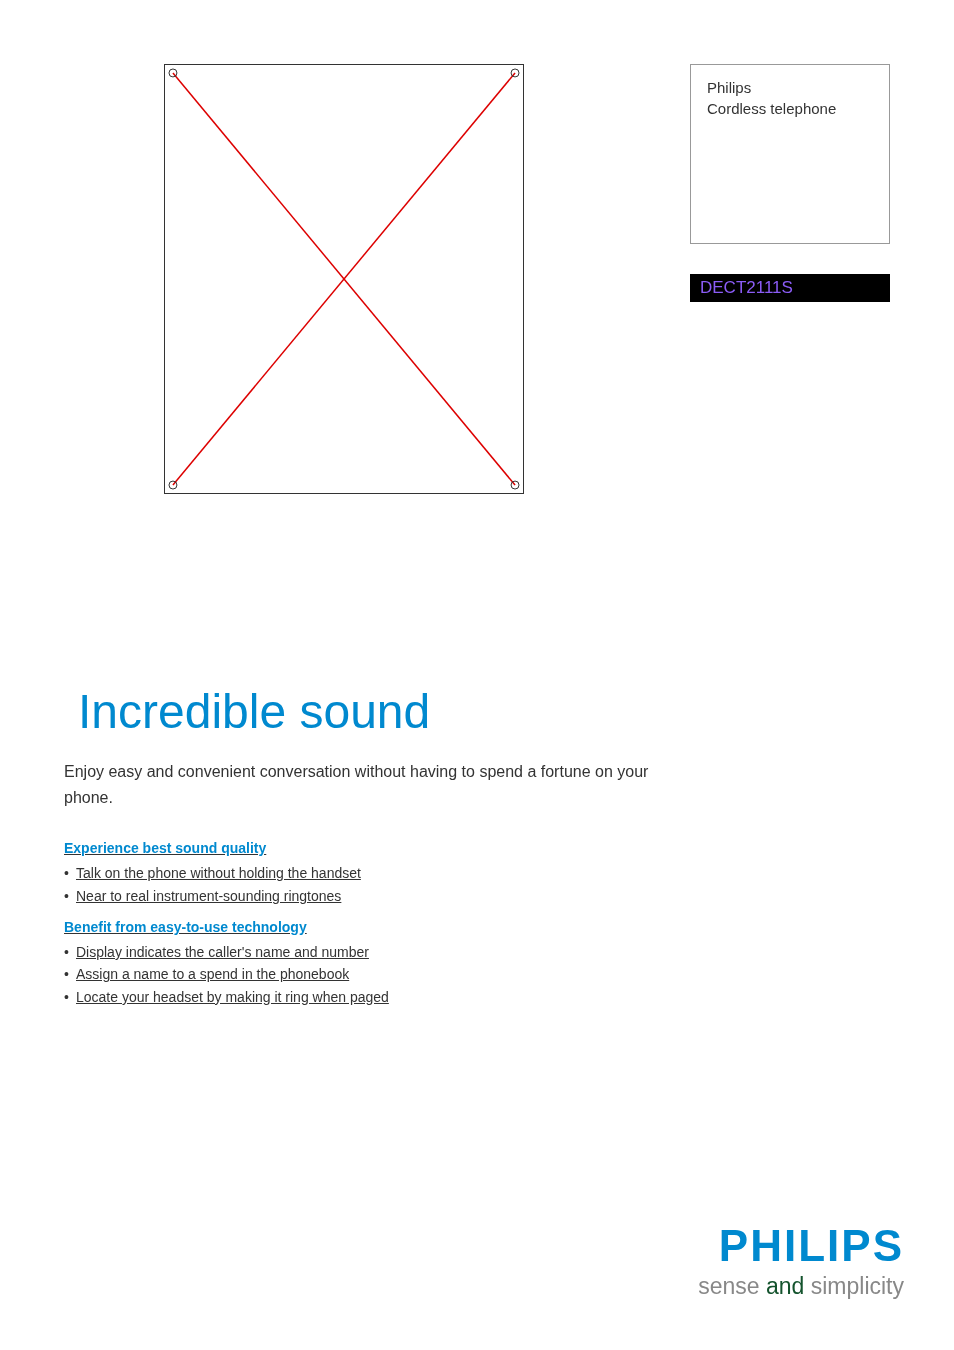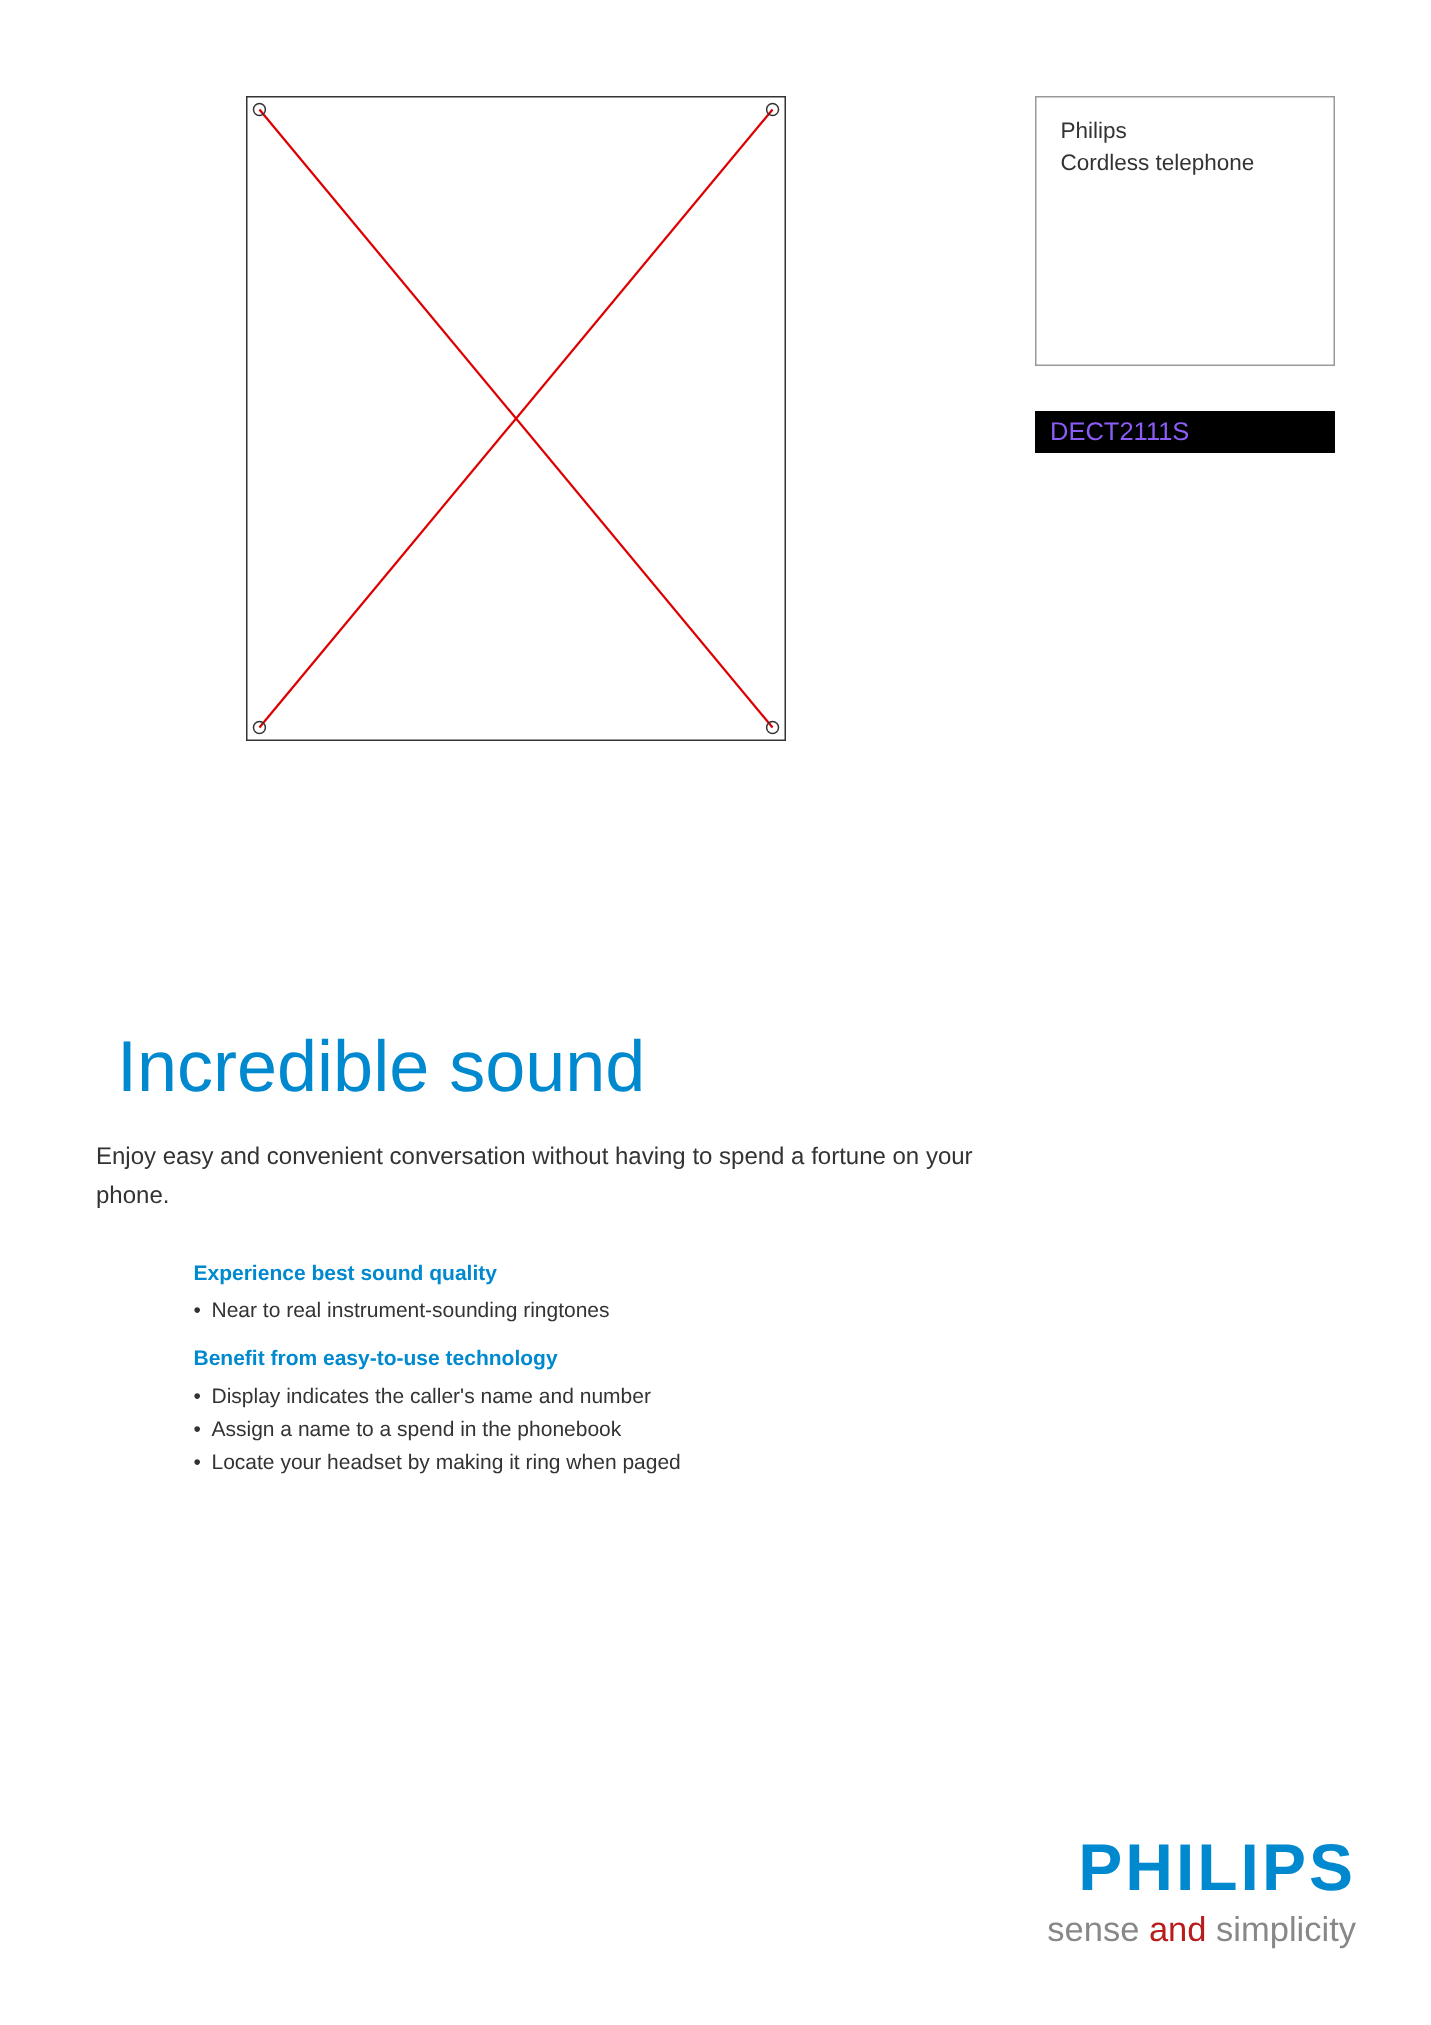--- a/index.html
+++ b/index.html
@@ -69,21 +69,21 @@
       margin-left: 14px;
     }
     .description {
       font-size: 16px;
       line-height: 1.6;
       color: #333;
       max-width: 620px;
       margin-bottom: 30px;
     }
     .features-block {
-      margin-left: 65px;
+      text-decoration: underline;
     }
     .feature-heading {
       font-size: 14px;
       font-weight: bold;
       color: #0089cf;
       margin-bottom: 6px;
       margin-top: 12px;
     }
     .feature-list {
       list-style: none;
@@ -113,21 +113,21 @@
       color: #0089cf;
       letter-spacing: 2px;
       font-family: Arial, sans-serif;
     }
     .tagline {
       font-size: 23px;
       color: #888;
       margin-top: 2px;
     }
     .tagline .and {
-      color: #b91c1c;
+      color: #14532d;
     }
   </style>
 </head>
 <body>
 
 <div class="page">
   <div class="top-section">
     <div class="image-placeholder">
       <svg viewBox="0 0 360 430" preserveAspectRatio="none">
         <line x1="8" y1="8" x2="352" y2="422" stroke="#d00" stroke-width="1.5"></line>
@@ -150,20 +150,21 @@
   </div>
 
   <div class="content-section">
     <h1 class="main-heading">Incredible sound</h1>
     <p class="description">Enjoy easy and convenient conversation without having to spend a fortune on your phone.</p>
 
     <div class="features-block">
       <div>
         <div class="feature-heading">Experience best sound quality</div>
         <ul class="feature-list">
+          <li>Talk on the phone without holding the handset</li>
           <li>Near to real instrument-sounding ringtones</li>
         </ul>
       </div>
       <div>
         <div class="feature-heading">Benefit from easy-to-use technology</div>
         <ul class="feature-list">
           <li>Display indicates the caller's name and number</li>
           <li>Assign a name to a spend in the phonebook</li>
           <li>Locate your headset by making it ring when paged</li>
         </ul>

